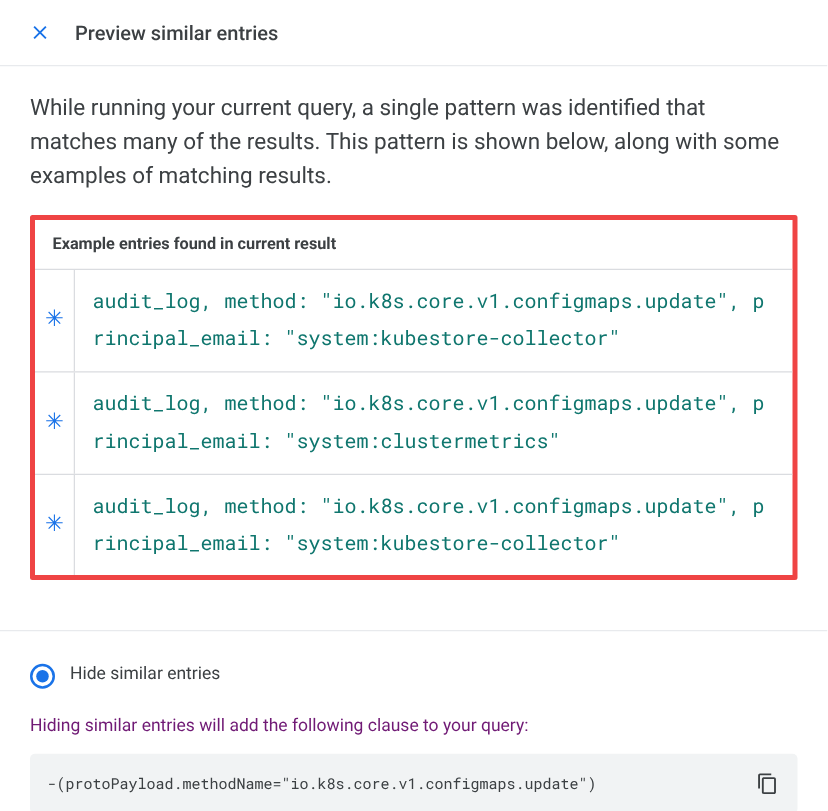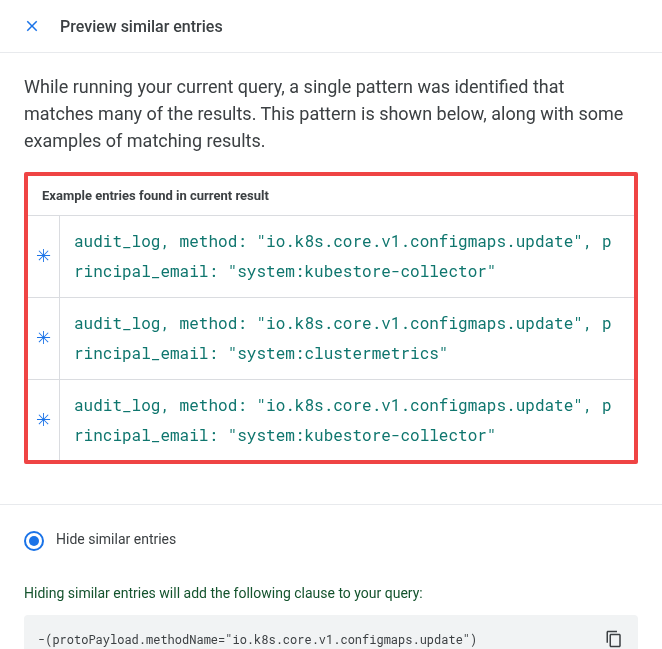--- a/index.html
+++ b/index.html
@@ -154,22 +154,22 @@
       top: 50%;
       left: 50%;
       transform: translate(-50%, -50%);
     }
     .radio-label {
       font-size: 14px;
       color: #3c4043;
     }
     .hide-description {
       font-size: 14px;
-      color: #14532d;
-      margin: 28px 0 14px 0;
+      color: #701a75;
+      margin: 16px 0 14px 0;
     }
     .query-box {
       background: #f1f3f4;
       border-radius: 4px;
       padding: 14px 14px;
       display: flex;
       align-items: center;
       justify-content: space-between;
       margin-bottom: 20px;
     }

